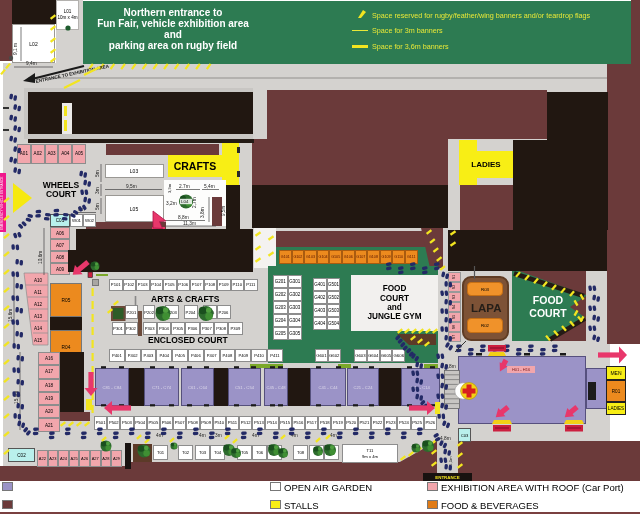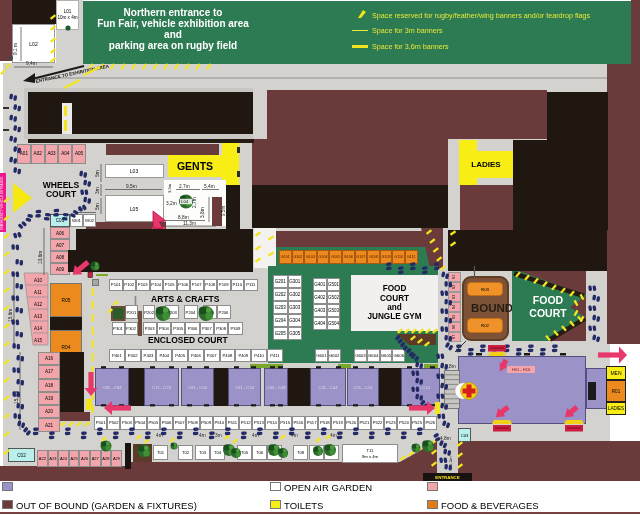--- a/index.html
+++ b/index.html
@@ -65,21 +65,21 @@
 <div style="position:absolute;left:513px;top:140px;width:95px;height:90px;background:#211711;"></div>
 
 <div style="position:absolute;left:448px;top:230px;width:159px;height:41px;background:#211711;"></div>
 
 <div style="position:absolute;left:448px;top:140px;width:12px;height:90px;background:#d4d2cf;"></div>
 
 <div style="position:absolute;left:459px;top:140px;width:18px;height:45px;background:#f8ee15;"></div>
 
 <div style="position:absolute;left:459px;top:151px;width:54px;height:27px;background:#f8ee15;display:flex;align-items:center;justify-content:center;font-size:8px;color:#000;text-align:center;font-weight:bold;">LADIES</div>
 
-<div style="position:absolute;left:168px;top:155px;width:54px;height:22px;background:#f8ee15;display:flex;align-items:center;justify-content:center;font-size:10.5px;color:#000;text-align:center;font-weight:bold;">GENTS</div>
+<div style="position:absolute;left:168px;top:155px;width:54px;height:22px;background:#f8ee15;display:flex;align-items:center;justify-content:center;font-size:10.5px;color:#000;text-align:center;font-weight:bold;">CRAFTS</div>
 
 <div style="position:absolute;left:222px;top:143px;width:17px;height:44px;background:#f8ee15;"></div>
 
 <div style="position:absolute;left:28px;top:139px;width:226px;height:4px;background:#241b15;"></div>
 
 <div style="position:absolute;left:105.5px;top:144px;width:113px;height:11px;background:#6b3a3a;"></div>
 
 <div style="position:absolute;left:104.5px;top:164px;width:59px;height:14px;background:#fff;border:1px solid #9a9894;box-sizing:border-box;display:flex;align-items:center;justify-content:center;font-size:5px;color:#000;text-align:center;">L03</div>
 
 <div style="position:absolute;left:104.5px;top:195px;width:59px;height:27px;background:#fff;border:1px solid #9a9894;box-sizing:border-box;display:flex;align-items:center;justify-content:center;font-size:5px;color:#000;text-align:center;">L05</div>
@@ -277,21 +277,21 @@
         <span style="font-size:3.6px;transform:rotate(-90deg);">S7</span>
       </div>
     </div>
 
 <div style="position:absolute;left:462px;top:276px;width:47px;height:65px;background:#7d5236;border:2px solid #5f3c24;box-sizing:border-box;border-radius:9px;"></div>
 
 <div style="position:absolute;left:467px;top:282px;width:36px;height:14px;background:#f0922a;border:1.2px solid #c56f15;box-sizing:border-box;border-radius:4px;display:flex;align-items:center;justify-content:center;font-size:4.4px;color:#000;text-align:center;">R03</div>
 
 <div style="position:absolute;left:467px;top:318px;width:36px;height:15px;background:#f0922a;border:1.2px solid #c56f15;box-sizing:border-box;border-radius:4px;display:flex;align-items:center;justify-content:center;font-size:4.4px;color:#000;text-align:center;">R02</div>
 
-<div style="position:absolute;left:471px;top:303px;font-size:11.5px;color:#241e18;white-space:nowrap;line-height:1;font-weight:bold;">BOUND</div>
+<div style="position:absolute;left:471px;top:303px;font-size:11.5px;color:#241e18;white-space:nowrap;line-height:1;font-weight:bold;">LAPA</div>
 
 <svg style="position:absolute;left:512px;top:271px;" width="74" height="70" viewBox="0 0 74 70">
       <rect x="0" y="0" width="74" height="70" fill="#6b3a3a"></rect>
       <polygon points="0,0 7,0 74,24 74,46 36,70 0,70" fill="#2d7b52"></polygon>
       <polygon points="74,25 58,36 74,47" fill="#6b3a3a"></polygon>
     </svg>
 
 <div style="position:absolute;left:518px;top:294px;width:60px;text-align:center;color:#fff;font-weight:bold;font-size:10.5px;line-height:1.25;">FOOD<br>COURT</div>
 
 <div style="position:absolute;left:458px;top:356px;width:128px;height:68px;background:#9b93c7;border:1.2px solid #56507e;box-sizing:border-box;"></div>
@@ -550,32 +550,32 @@
 
 <div style="position:absolute;left:423px;top:473px;width:49px;height:8px;background:#181210;display:flex;align-items:center;justify-content:center;font-size:4.4px;color:#f2e520;text-align:center;font-weight:bold;">ENTRANCE</div>
 
 <div style="position:absolute;left:458px;top:428px;width:13px;height:14px;background:#b9f0ec;border:0.8px solid #555;box-sizing:border-box;display:flex;align-items:center;justify-content:center;font-size:4.2px;color:#000;text-align:center;">C03</div>
 
 <div style="position:absolute;left:2px;top:482px;width:11px;height:9px;background:#9b93c7;border:0.8px solid #777;box-sizing:border-box;"></div>
 
 
 <div style="position:absolute;left:2px;top:500px;width:11px;height:9px;background:#6b3a3a;border:0.8px solid #777;box-sizing:border-box;"></div>
 
-<div style="position:absolute;left:16px;top:501px;font-size:9.5px;color:#000;white-space:nowrap;line-height:1;">OUT OF BOUND (GARDEN &amp; FIXTURES)</div>
 
 <div style="position:absolute;left:270px;top:482px;width:11px;height:9px;background:#fff;border:0.8px solid #777;box-sizing:border-box;"></div>
 
 <div style="position:absolute;left:284px;top:483px;font-size:9.5px;color:#000;white-space:nowrap;line-height:1;">OPEN AIR GARDEN</div>
 
 <div style="position:absolute;left:270px;top:500px;width:11px;height:9px;background:#f8ee15;border:0.8px solid #777;box-sizing:border-box;"></div>
 
-<div style="position:absolute;left:284px;top:501px;font-size:9.5px;color:#000;white-space:nowrap;line-height:1;">TOILETS</div>
+<div style="position:absolute;left:284px;top:501px;font-size:9.5px;color:#000;white-space:nowrap;line-height:1;">STALLS</div>
 
 <div style="position:absolute;left:427px;top:482px;width:11px;height:9px;background:#f2a6ac;border:0.8px solid #777;box-sizing:border-box;"></div>
 
+<div style="position:absolute;left:441px;top:483px;font-size:9.5px;color:#000;white-space:nowrap;line-height:1;">EXHIBITION AREA WITH ROOF (Car Port)</div>
 
 <div style="position:absolute;left:427px;top:500px;width:11px;height:9px;background:#e07b16;border:0.8px solid #777;box-sizing:border-box;"></div>
 
 <div style="position:absolute;left:441px;top:501px;font-size:9.5px;color:#000;white-space:nowrap;line-height:1;">FOOD &amp; BEVERAGES</div>
 
 <div style="position:absolute;left:0px;top:512px;width:640px;height:2px;background:#7a4040;"></div>
 <svg style="position:absolute;left:0;top:0;z-index:50;" width="640" height="515" viewBox="0 0 640 515">
 
 <g>
         <rect x="-3.25" y="-1.1" width="6.5" height="2.2" fill="#f2e520" transform="translate(91.0,66.5) rotate(-55)"></rect>

